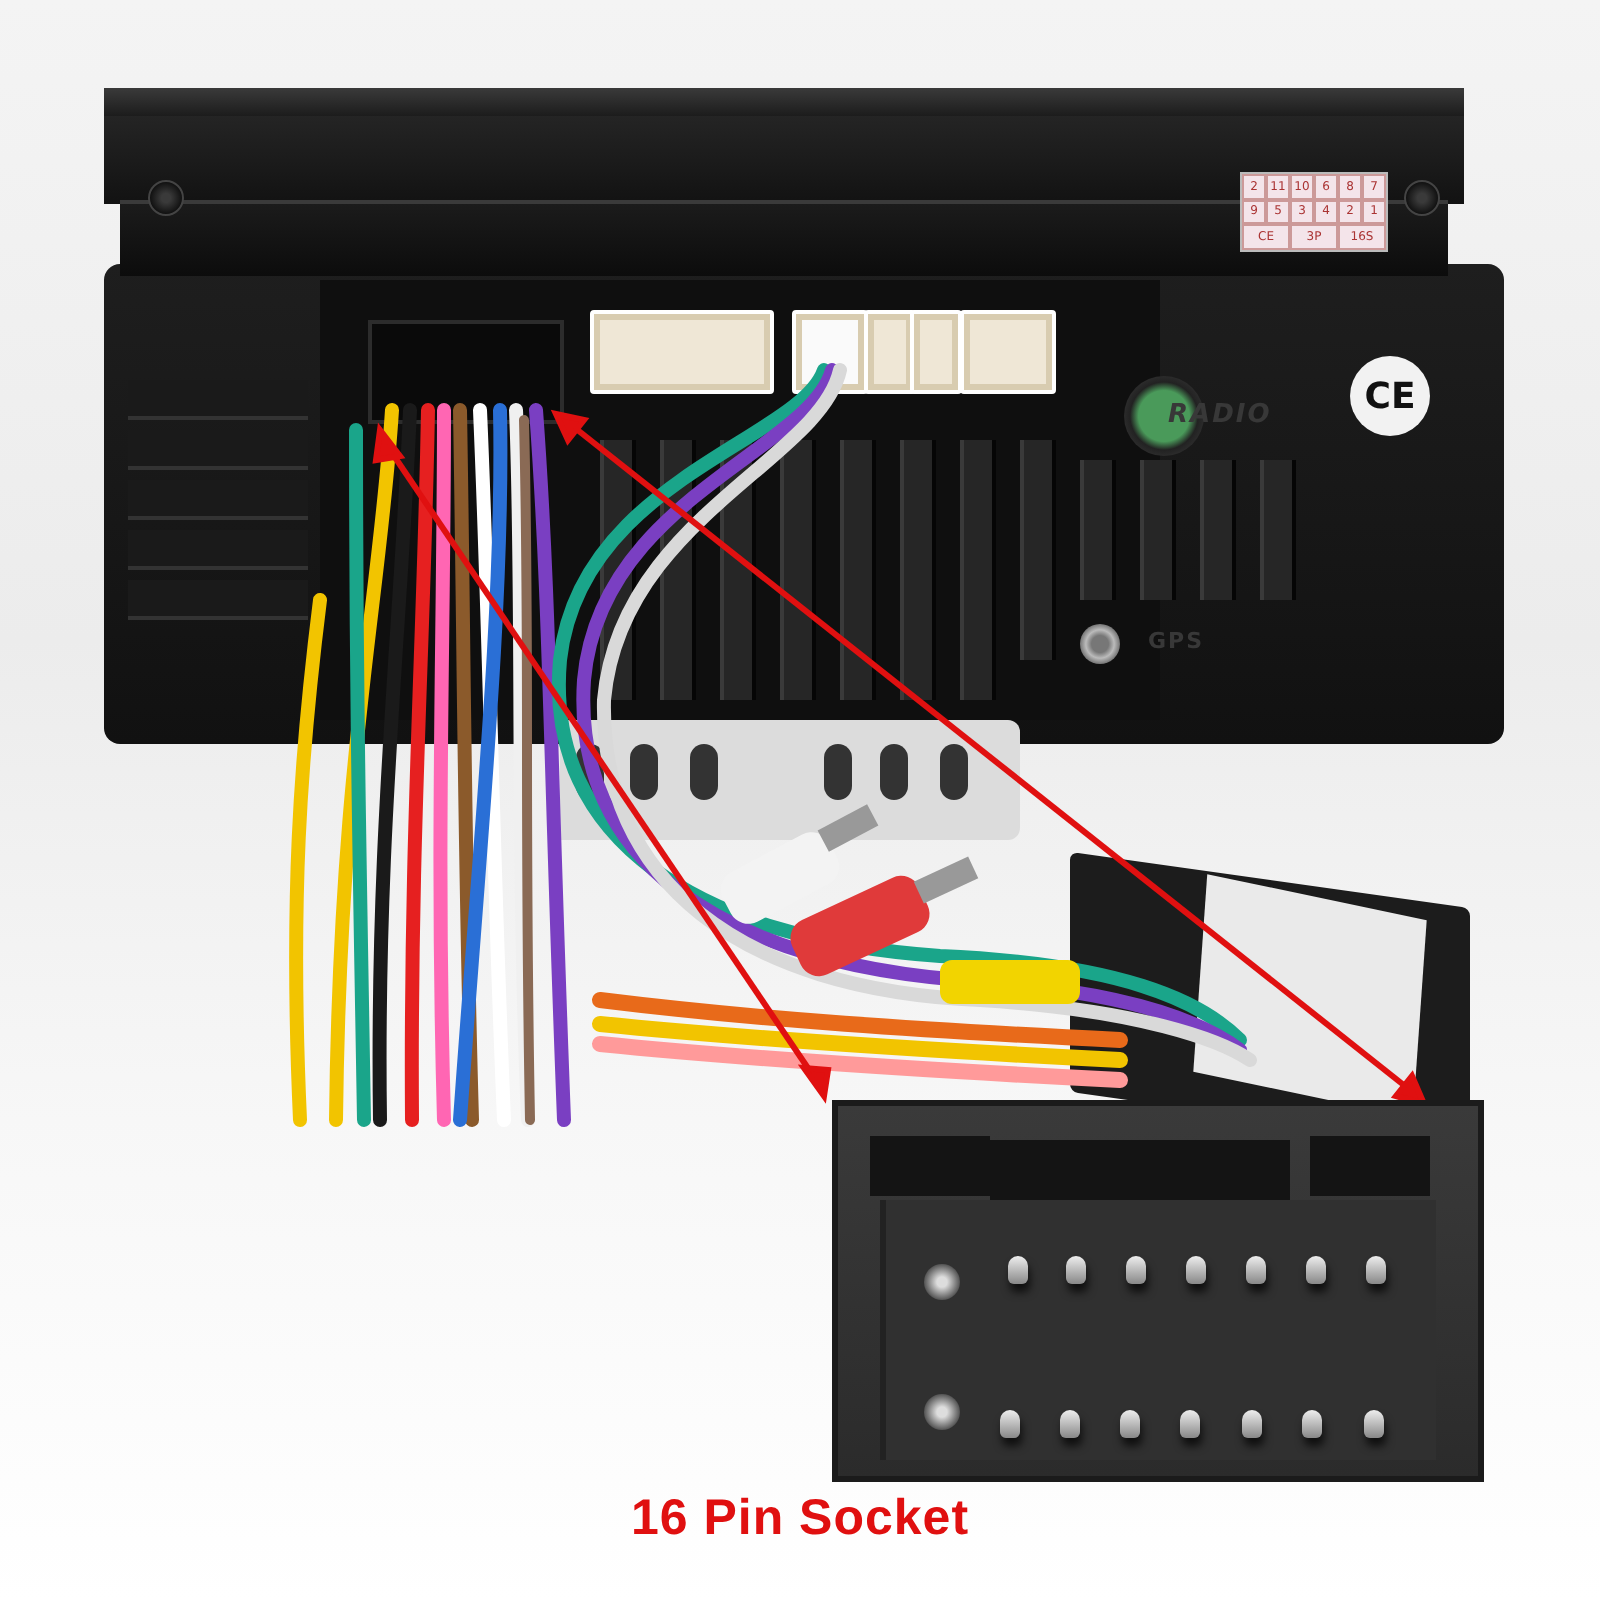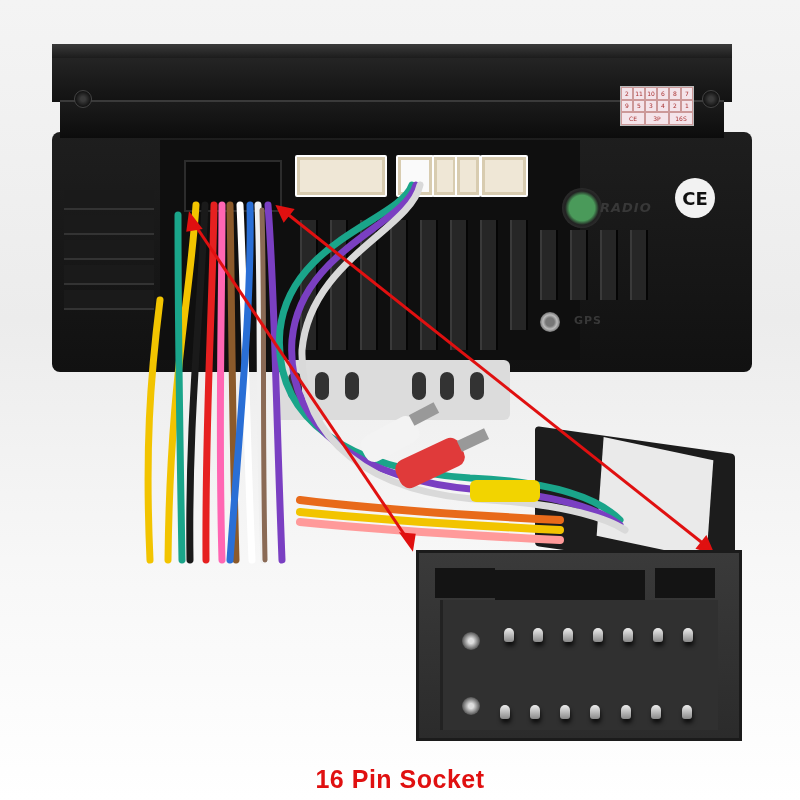--- a/index.html
+++ b/index.html
@@ -26,21 +26,21 @@
   .bracket{left:280px;top:360px;width:230px;height:60px;background:#dcdcdc;border-radius:0 6px 6px 0;}
   .slot{width:14px;height:28px;background:#333;border-radius:7px;top:372px;}
   
   svg.wires{position:absolute;left:0;top:0;}
   
   .socket{left:416px;top:550px;width:320px;height:185px;background:linear-gradient(180deg,#3a3a3a,#2b2b2b);border:3px solid #1b1b1b;}
   .socket-inner{left:440px;top:600px;width:275px;height:130px;background:#303030;border-left:3px solid #222;}
   .notch{background:#141414;}
   .pin{width:10px;height:14px;border-radius:5px 5px 3px 3px;background:linear-gradient(180deg,#eee,#888);box-shadow:1px 4px 4px rgba(0,0,0,.7);}
   .pin-key{width:18px;height:18px;border-radius:50%;background:radial-gradient(circle,#ddd 20%,#555 70%);}
-  .caption{left:0;width:800px;top:745px;text-align:center;color:#e01010;font-family:"Liberation Sans",sans-serif;font-weight:bold;font-size:25px;letter-spacing:0.5px;margin-top:20px;}
+  .caption{left:0;width:800px;top:745px;text-align:center;color:#e01010;font-family:"Liberation Sans",sans-serif;font-weight:bold;font-size:25px;letter-spacing:0.5px;}
   
   .decoder{left:535px;top:440px;width:200px;height:120px;background:#1c1c1c;transform:skewY(8deg);border-radius:4px;}
   .decoder-label{left:600px;top:448px;width:110px;height:100px;background:#eaeaea;transform:skewY(8deg) rotate(4deg);color:#444;font-size:8px;line-height:11px;padding:4px;box-sizing:border-box;}
 </style>
 </head>
 <body>
 
 <div class="stage">
 
   <div class="abs body"></div>
@@ -90,21 +90,21 @@
   <div class="abs fin" style="left:630px;top:230px;width:14px;height:70px"></div>
 
   <div class="abs din-conn"></div>
   <div class="abs conn-white" style="left:295px;top:155px;width:88px;height:38px"></div>
   <div class="abs conn-white" style="left:396px;top:155px;width:34px;height:38px;background:#fafafa"></div>
   <div class="abs conn-white" style="left:432px;top:155px;width:22px;height:38px"></div>
   <div class="abs conn-white" style="left:455px;top:155px;width:22px;height:38px"></div>
   <div class="abs conn-white" style="left:480px;top:155px;width:44px;height:38px"></div>
 
   <div class="abs radio-port"></div>
-  <div class="abs emboss" style="left:600px;top:200px">RADIO</div>
+  <div class="abs emboss" style="left:584px;top:200px">RADIO</div>
   <div class="abs ce-badge">CE</div>
   <div class="abs gps-port"></div>
   <div class="abs emboss" style="left:574px;top:314px;font-style:normal;font-size:11px">GPS</div>
 
   <div class="abs bracket"></div>
   <div class="abs slot" style="left:288px"></div>
   <div class="abs slot" style="left:315px"></div>
   <div class="abs slot" style="left:345px"></div>
   <div class="abs slot" style="left:412px"></div>
   <div class="abs slot" style="left:440px"></div>

